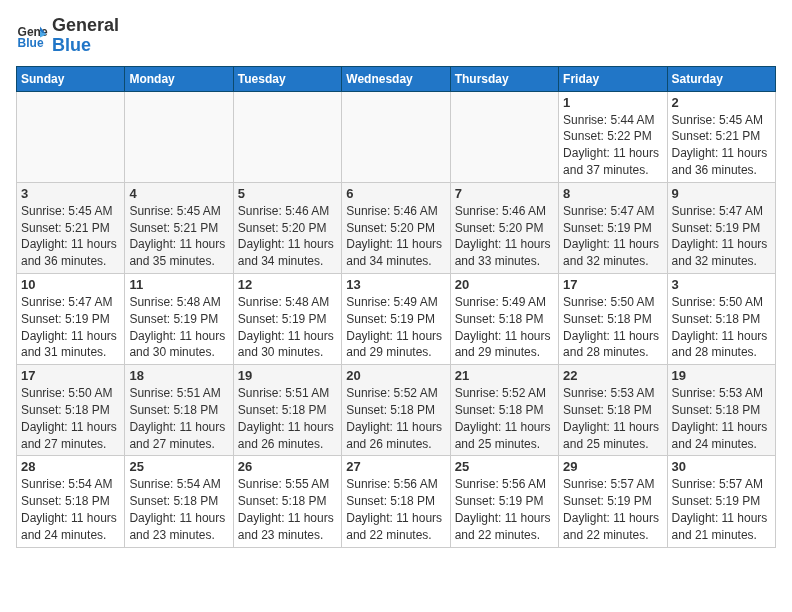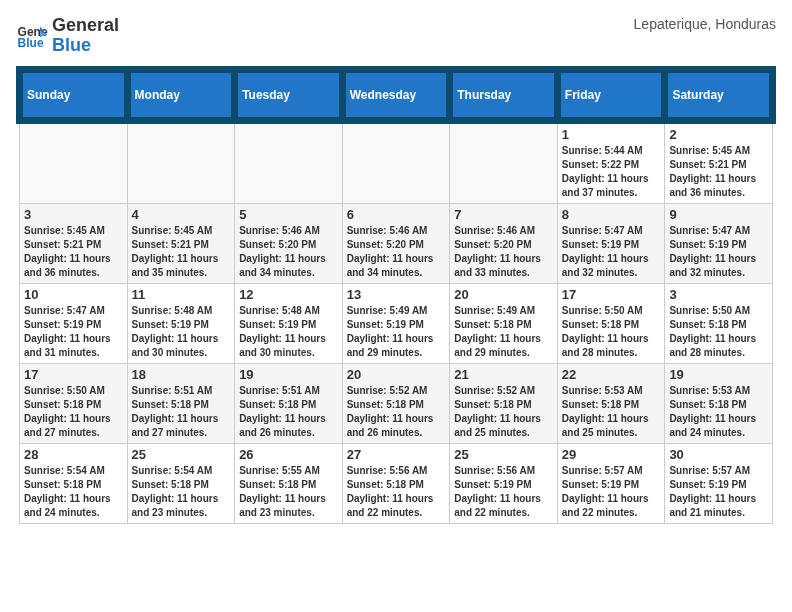--- a/index.html
+++ b/index.html
@@ -45,23 +45,23 @@
     }
     .calendar {
       width: 100%;
       border-collapse: collapse;
     }
     .calendar th {
       background: #2176c7;
       color: #fff;
       font-size: 12px;
       font-weight: bold;
-      padding: 15px 4px;
+      padding: 5px 4px;
       text-align: left;
-      border: 7px solid #0c4a6e;
+      border: 1px solid #0c4a6e;
       margin-left: 48px;
     }
     .calendar td {
       border: 1px solid #ccc;
       vertical-align: top;
       padding: 3px 4px;
       font-size: 10px;
       color: #333;
       width: calc(100% / 7);
       height: 80px;
@@ -70,24 +70,23 @@
     .calendar td.empty {
       background: #f9f9f9;
     }
     .day-num {
       font-size: 13px;
       font-weight: bold;
       display: block;
       margin-bottom: 2px;
     }
     .day-info {
-      font-size: 10px;
+      font-size: 12px;
       line-height: 1.4;
       color: #333;
-      font-weight: bold;
     }
     tr:nth-child(even) td:not(.empty) {
       background: #f5f5f5;
     }
     
     .row-odd td { background: #fff; }
     .row-odd td.empty { background: #f9f9f9; }
     .row-even td { background: #efefef; }
   </style>
 </head>
@@ -102,21 +101,20 @@
       <polygon points="30,14 38,18 30,22" fill="#4aa8e8"></polygon>
     </svg>
     <div>
       <div class="logo-text">
         <div>General</div>
         <div style="color:#2176c7">Blue</div>
       </div>
     </div>
   </div>
   <div class="title-block">
-    <div class="subtitle">Lepaterique, Honduras</div>
   </div>
 </div>
 
 <table class="calendar">
   <thead>
     <tr>
     <th>Sunday</th>
         <th>Monday</th>
         <th>Tuesday</th>
         <th>Wednesday</th>

